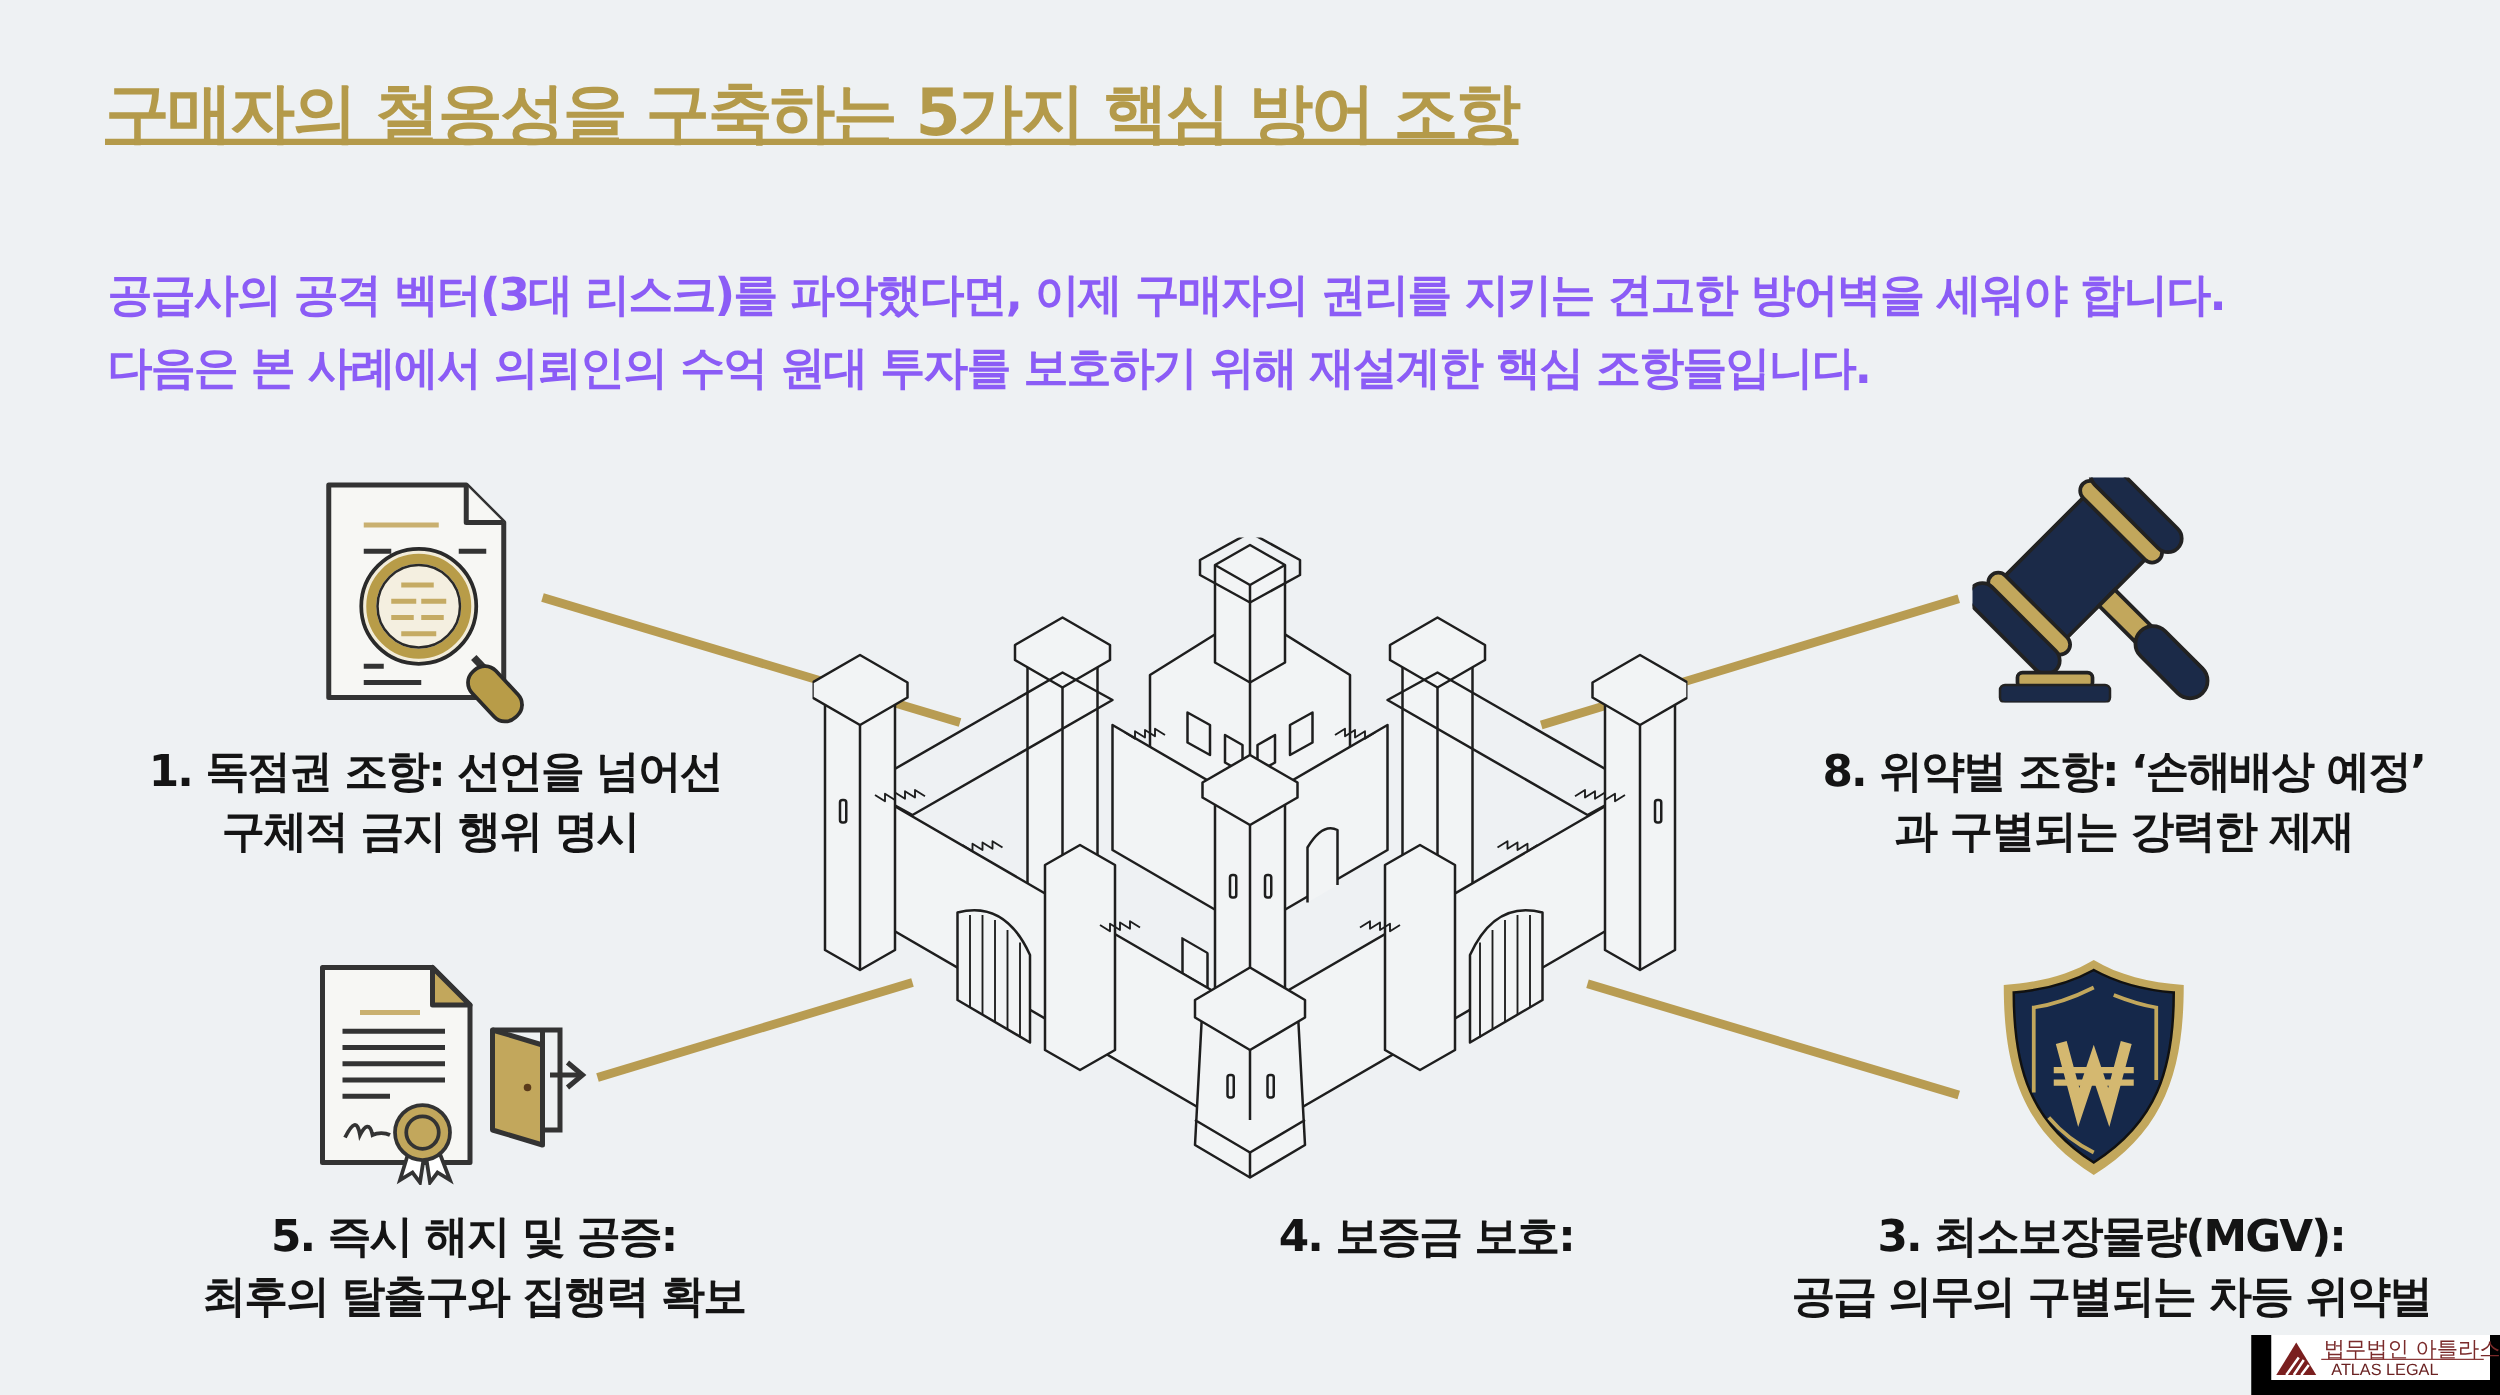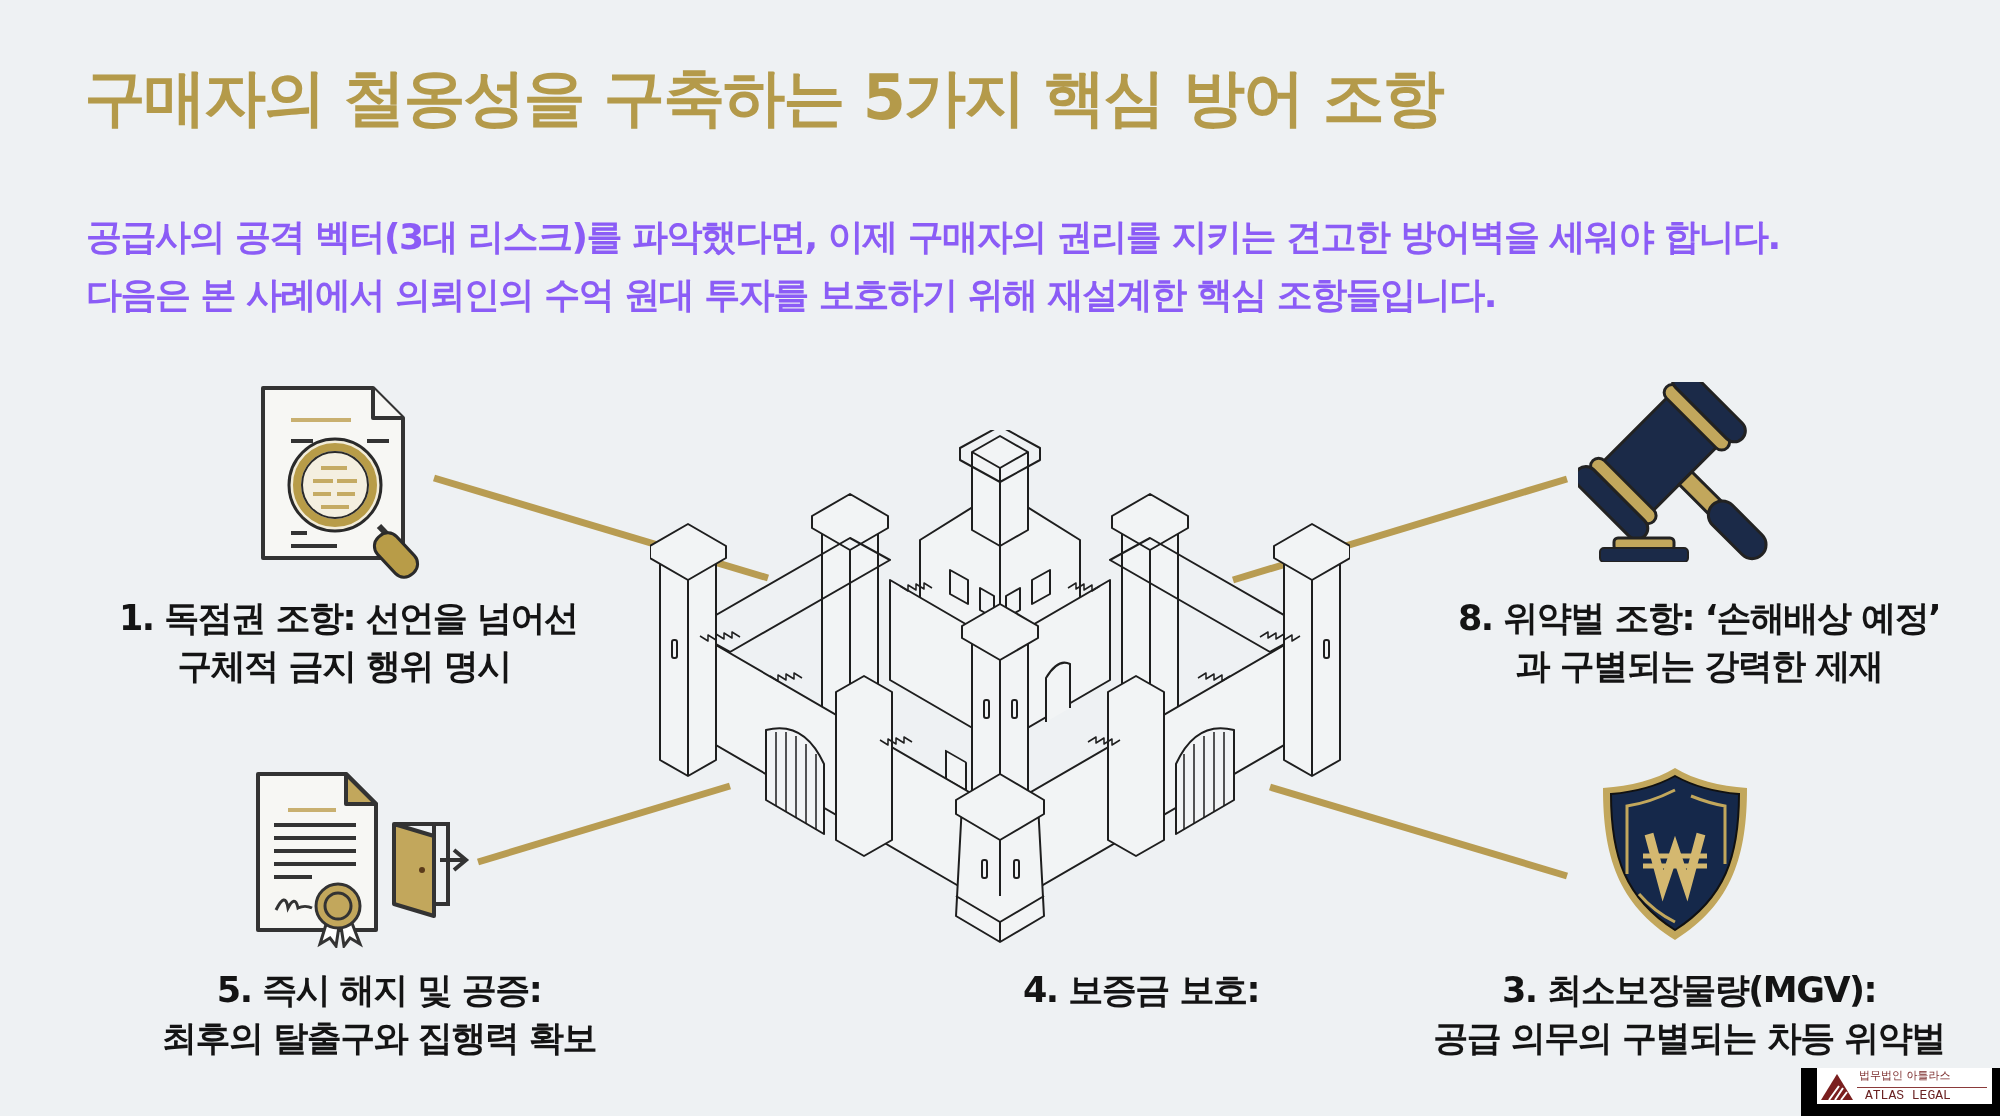--- a/index.html
+++ b/index.html
@@ -1,28 +1,28 @@
 <!DOCTYPE html>
 <html><head>
 <meta charset="utf-8">
 <style>
   html,body{margin:0;padding:0;}
   body{width:2000px;height:1116px;background:#eef1f3;position:relative;overflow:hidden;font-family:"DejaVu Sans","Liberation Sans",sans-serif;}
-  .title{position:absolute;left:84px;top:56px;font-size:62px;font-weight:bold;color:#b49a4a;letter-spacing:-2px;white-space:nowrap;}
+  .title{position:absolute;left:84px;top:56px;font-size:52px;font-weight:bold;color:#b49a4a;letter-spacing:-2px;white-space:nowrap;text-decoration:underline;}
   .intro{position:absolute;left:86px;top:208px;font-size:36px;font-weight:bold;color:#8b5cf6;line-height:58px;letter-spacing:-1.5px;white-space:nowrap;}
   .intro div{margin:0;}
   .label{position:absolute;font-size:35px;font-weight:bold;color:#141414;text-align:center;line-height:48px;letter-spacing:-1.5px;white-space:nowrap;margin-left:19px;}
   .icon{position:absolute;}
   svg{display:block;}
   .lines{position:absolute;left:0;top:0;}
   .logo{position:absolute;left:1801px;top:1068px;width:199px;height:48px;background:#000;}
   .logo-inner{position:absolute;left:16px;top:0;width:175px;height:36px;background:#fff;}
-  .logo-kr{position:absolute;left:42px;top:0px;font-size:11px;color:#7a2a2a;white-space:nowrap;}
+  .logo-kr{position:absolute;left:42px;top:0px;font-size:17px;color:#7a2a2a;white-space:nowrap;}
   .logo-rule{position:absolute;left:40px;top:19px;width:130px;height:1px;background:#8a3a3a;}
-  .logo-en{position:absolute;left:48px;top:20px;font-family:Liberation Mono, monospace;font-size:13px;color:#6a2222;white-space:nowrap;}
+  .logo-en{position:absolute;left:48px;top:20px;font-family:Liberation Sans, sans-serif;font-size:13px;color:#6a2222;white-space:nowrap;}
 </style>
 </head>
 <body>
 
 <div class="title">구매자의 철옹성을 구축하는 5가지 핵심 방어 조항</div>
 
 <div class="intro">
   <div>공급사의 공격 벡터(3대 리스크)를 파악했다면, 이제 구매자의 권리를 지키는 견고한 방어벽을 세워야 합니다.</div>
   <div>다음은 본 사례에서 의뢰인의 수억 원대 투자를 보호하기 위해 재설계한 핵심 조항들입니다.</div>
 </div>

